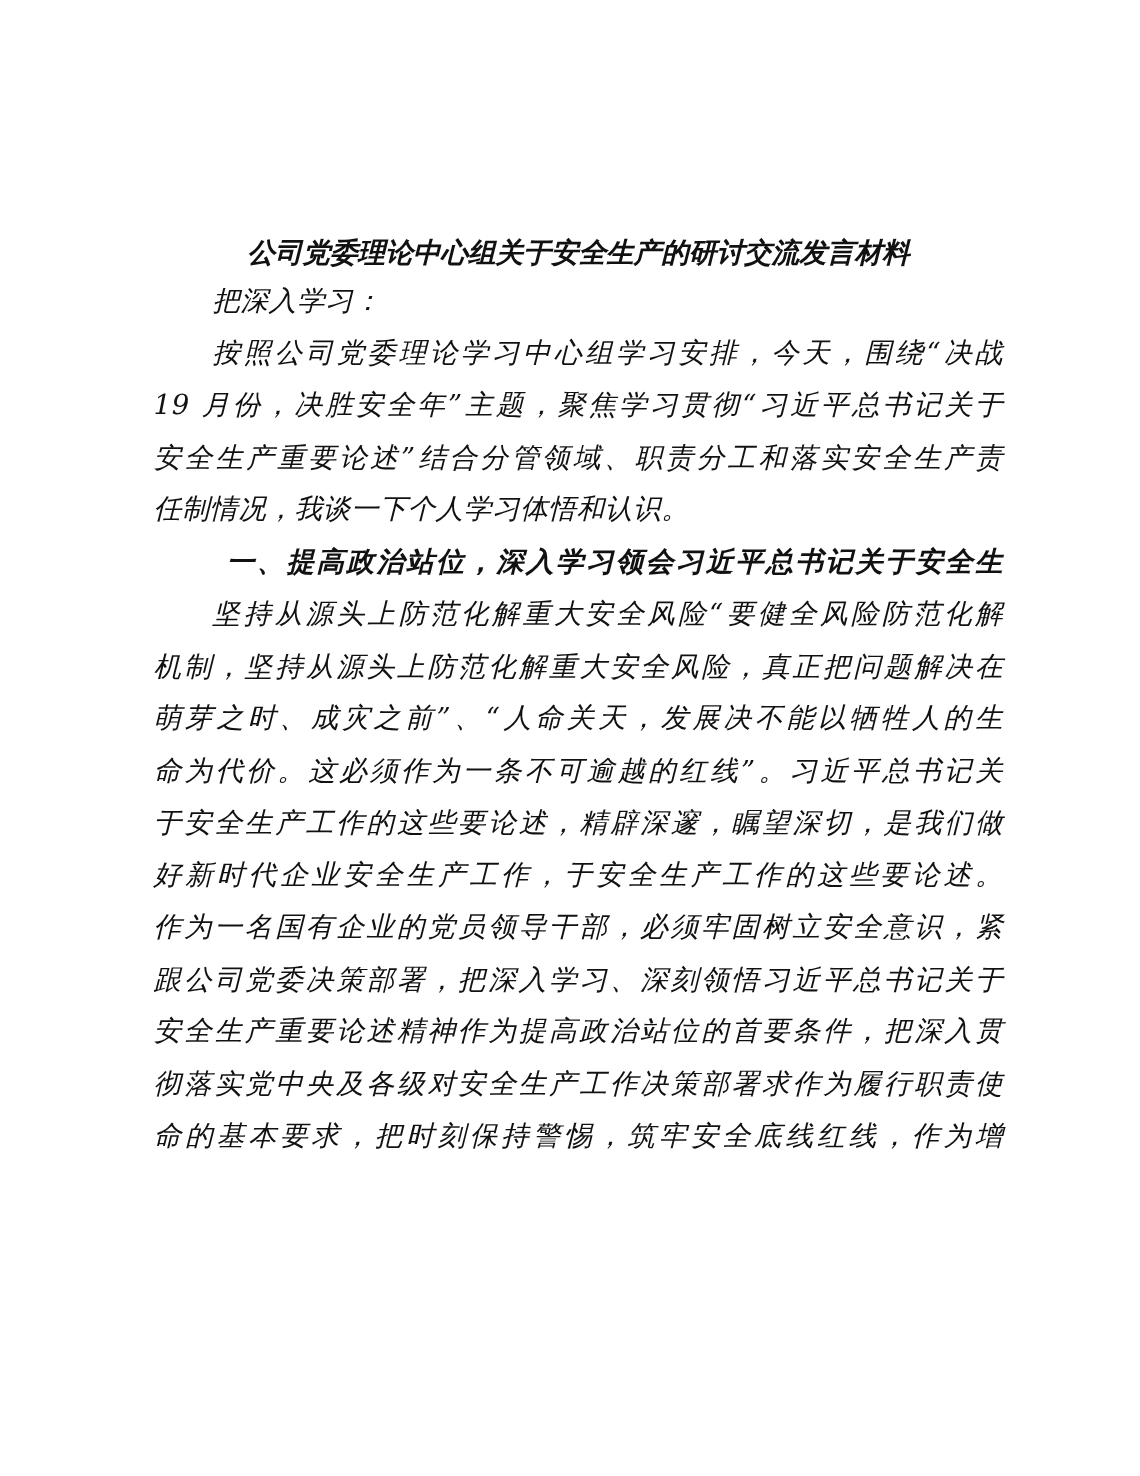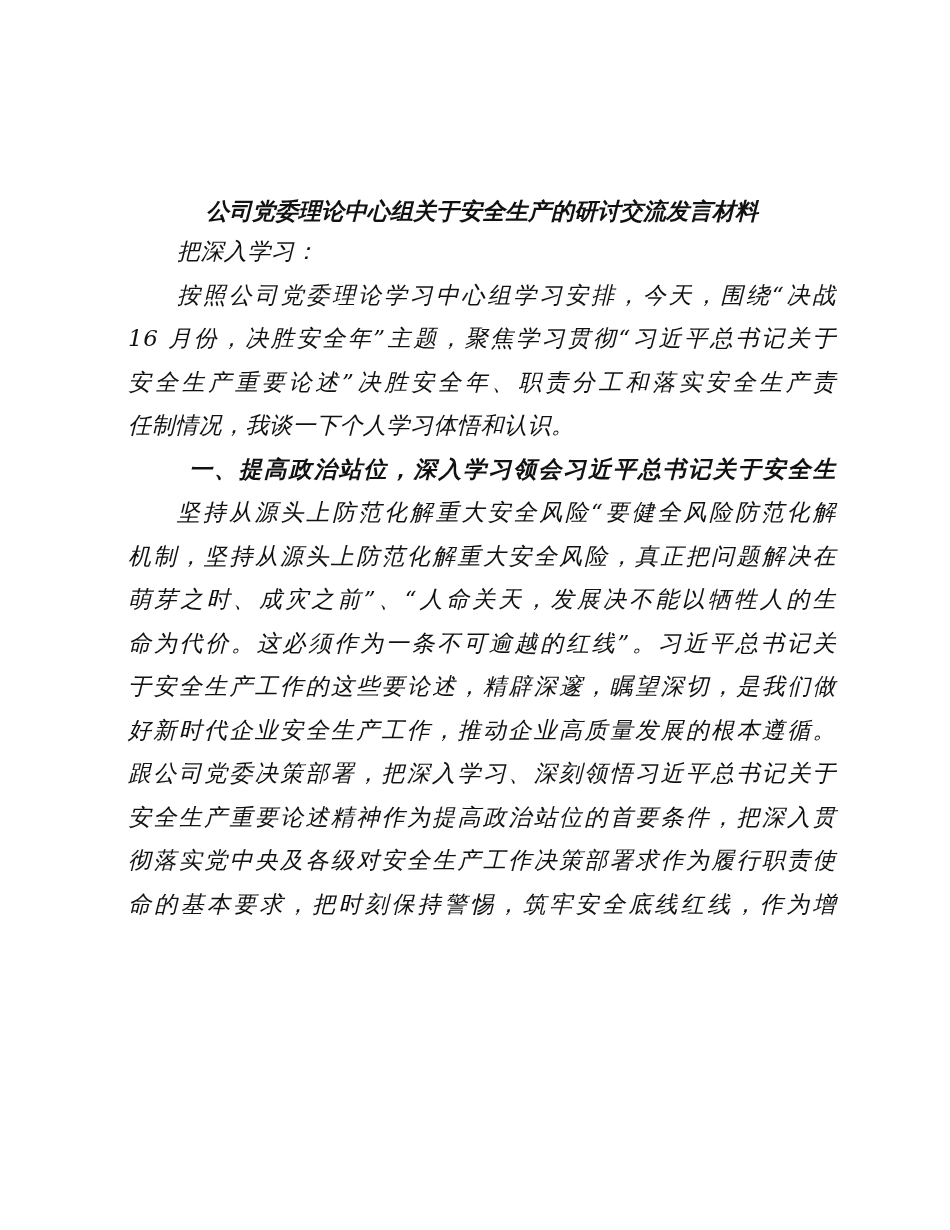--- a/index.html
+++ b/index.html
@@ -45,35 +45,36 @@
 <body>
 
 <div class="page">
   <div class="content">
     <div class="title">公司党委理论中心组关于安全生产的研讨交流发言材料</div>
 
     <div class="line indent salutation">把深入学习：</div>
 
     <div>
       <div class="line indent">按照公司党委理论学习中心组学习安排，今天，围绕“决战</div>
-      <div class="line">16 月份，决胜安全年”主题，聚焦学习贯彻“习近平总书记关于</div>
-      <div class="line">安全生产重要论述”决胜安全年、职责分工和落实安全生产责</div>
+      <div class="line">19 月份，决胜安全年”主题，聚焦学习贯彻“习近平总书记关于</div>
+      <div class="line">安全生产重要论述”结合分管领域、职责分工和落实安全生产责</div>
       <div class="line last">任制情况，我谈一下个人学习体悟和认识。</div>
     </div>
 
     <div>
       <div class="line indent heading">一、提高政治站位，深入学习领会习近平总书记关于安全生</div>
     </div>
 
     <div>
       <div class="line indent">坚持从源头上防范化解重大安全风险“要健全风险防范化解</div>
       <div class="line">机制，坚持从源头上防范化解重大安全风险，真正把问题解决在</div>
       <div class="line">萌芽之时、成灾之前”、“人命关天，发展决不能以牺牲人的生</div>
       <div class="line">命为代价。这必须作为一条不可逾越的红线”。习近平总书记关</div>
       <div class="line">于安全生产工作的这些要论述，精辟深邃，瞩望深切，是我们做</div>
-      <div class="line">好新时代企业安全生产工作，推动企业高质量发展的根本遵循。</div>
+      <div class="line">好新时代企业安全生产工作，于安全生产工作的这些要论述。</div>
+      <div class="line">作为一名国有企业的党员领导干部，必须牢固树立安全意识，紧</div>
       <div class="line">跟公司党委决策部署，把深入学习、深刻领悟习近平总书记关于</div>
       <div class="line">安全生产重要论述精神作为提高政治站位的首要条件，把深入贯</div>
       <div class="line">彻落实党中央及各级对安全生产工作决策部署求作为履行职责使</div>
       <div class="line">命的基本要求，把时刻保持警惕，筑牢安全底线红线，作为增</div>
     </div>
   </div>
 </div>
 
 </body></html>

